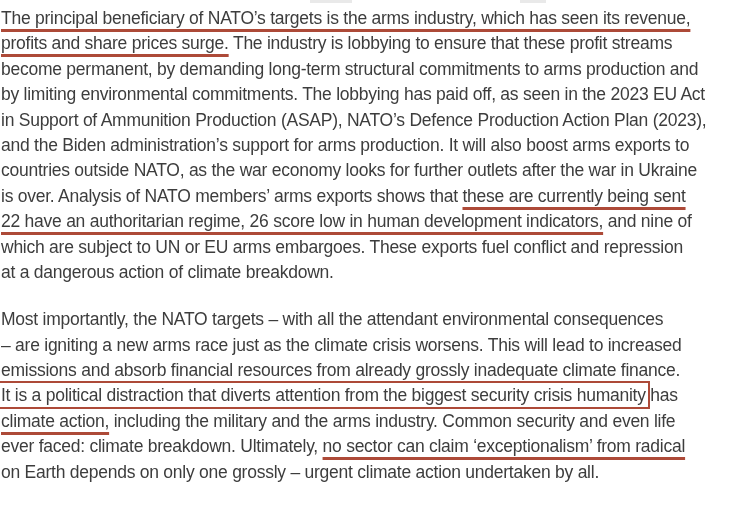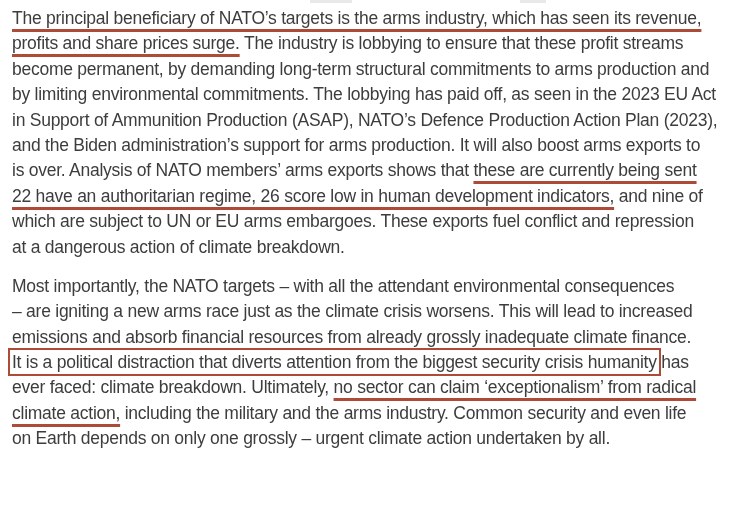--- a/index.html
+++ b/index.html
@@ -7,35 +7,35 @@
     padding: 0;
     background: #ffffff;
   }
   .page {
     position: relative;
     width: 750px;
     height: 507px;
     box-sizing: border-box;
     background: #ffffff;
     overflow: hidden;
-    padding: 6px 2px 0 12px;
+    padding: 6px 2px 0 1px;
     font-family: "Liberation Sans", sans-serif;
     font-size: 17.5px;
     line-height: 25.4px;
     letter-spacing: -0.25px;
     color: var(--text-color, #3d3d3d);
   }
   .artifact {
     position: absolute;
     top: 0;
     height: 3px;
     background: var(--artifact-color, #e9e9e9);
   }
   .para { margin: 0; }
-  .para + .para { margin-top: 14px; }
+  .para + .para { margin-top: 22px; }
   .line {
     white-space: nowrap;
     height: 25.4px;
   }
   .seg-underline {
     text-decoration: underline;
     text-decoration-color: var(--annotation-color, #ad4a38);
     text-decoration-thickness: 2.5px;
     text-underline-offset: 5px;
     text-decoration-skip-ink: none;
@@ -54,28 +54,29 @@
       <div class="artifact" style="left: 520px; width: 26px;"></div>
     </div>
   <div>
       <div class="para">
         <div class="line"><span class="seg-underline">The principal beneficiary of NATO’s targets is the arms industry, which has seen its revenue,</span></div>
         <div class="line"><span class="seg-underline">profits and share prices surge.</span><span> The industry is lobbying to ensure that these profit streams</span></div>
         <div class="line"><span>become permanent, by demanding long-term structural commitments to arms production and</span></div>
         <div class="line"><span>by limiting environmental commitments. The lobbying has paid off, as seen in the 2023 EU Act</span></div>
         <div class="line"><span>in Support of Ammunition Production (ASAP), NATO’s Defence Production Action Plan (2023),</span></div>
         <div class="line"><span>and the Biden administration’s support for arms production. It will also boost arms exports to</span></div>
+        <div class="line"><span>countries outside NATO, as the war economy looks for further outlets after the war in Ukraine</span></div>
         <div class="line"><span>is over. Analysis of NATO members’ arms exports shows that </span><span class="seg-underline">these are currently being sent</span></div>
         <div class="line"><span class="seg-underline">22 have an authoritarian regime, 26 score low in human development indicators,</span><span> and nine of</span></div>
         <div class="line"><span>which are subject to UN or EU arms embargoes. These exports fuel conflict and repression</span></div>
         <div class="line"><span>at a dangerous action of climate breakdown.</span></div>
       </div>
       <div class="para">
         <div class="line"><span>Most importantly, the NATO targets – with all the attendant environmental consequences</span></div>
         <div class="line"><span>– are igniting a new arms race just as the climate crisis worsens. This will lead to increased</span></div>
         <div class="line"><span>emissions and absorb financial resources from already grossly inadequate climate finance.</span></div>
         <div class="line"><span class="seg-boxed">It is a political distraction that diverts attention from the biggest security crisis humanity</span><span> has</span></div>
+        <div class="line"><span class="seg-underline">climate action,</span><span> including the military and the arms industry. Common security and even life</span></div>
         <div class="line"><span>ever faced: climate breakdown. Ultimately, </span><span class="seg-underline">no sector can claim ‘exceptionalism’ from radical</span></div>
-        <div class="line"><span class="seg-underline">climate action,</span><span> including the military and the arms industry. Common security and even life</span></div>
         <div class="line"><span>on Earth depends on only one grossly – urgent climate action undertaken by all.</span></div>
       </div>
     </div>
 </div>
 
 </body></html>

